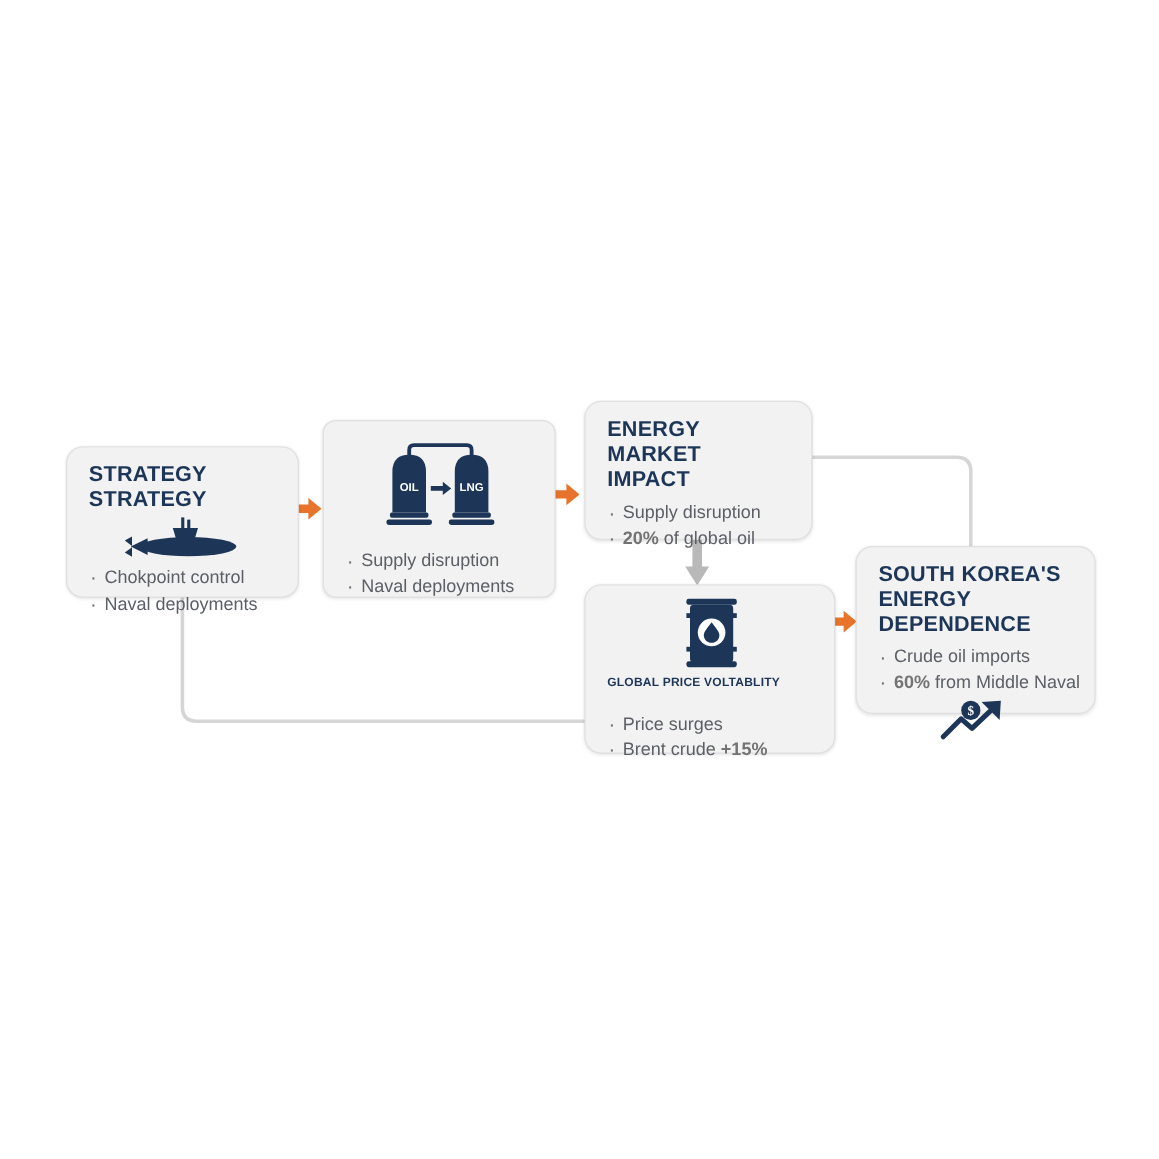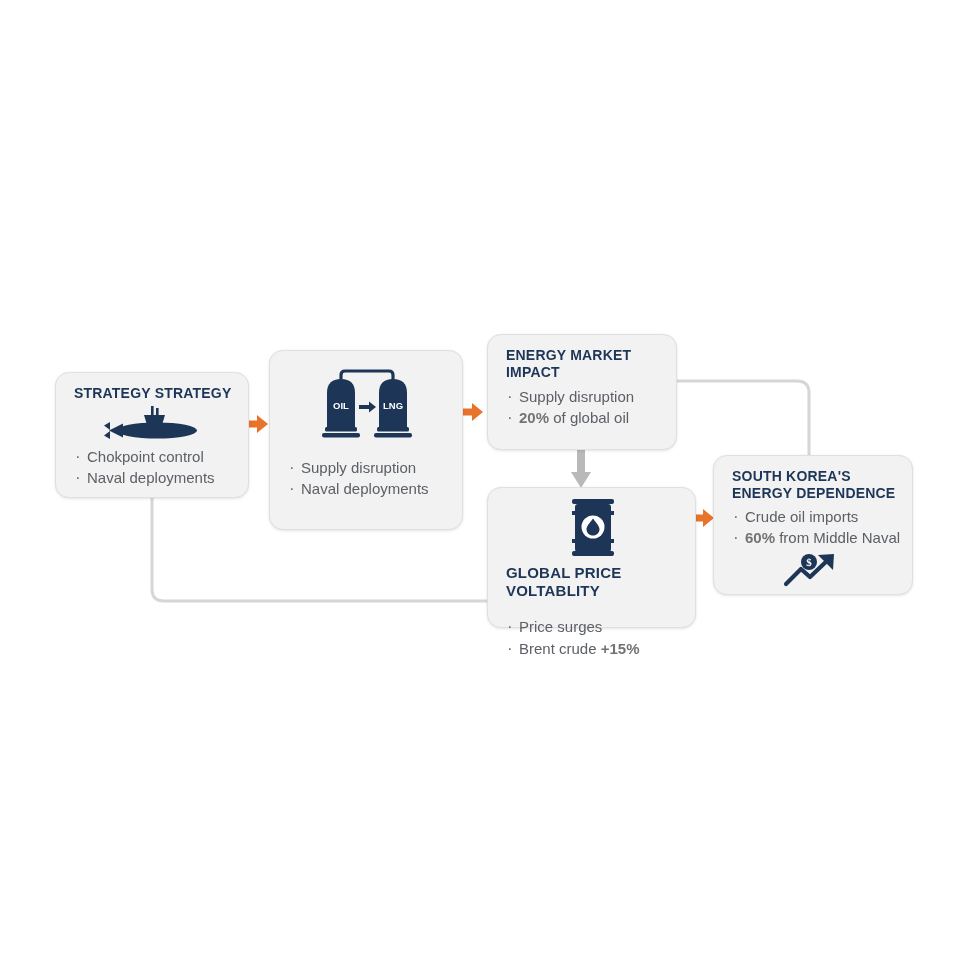--- a/index.html
+++ b/index.html
@@ -30,21 +30,21 @@
     box-sizing: border-box;
     background: #f2f2f2;
     border: 1px solid #e0e0e0;
     border-radius: 14px;
     box-shadow: 0 1px 3px rgba(0,0,0,0.10), 0 0 0 0.5px rgba(0,0,0,0.02);
     padding: 12px 16px 14px 18px;
   }
   .node .title {
     color: #1d3557;
     font-weight: bold;
-    font-size: 14px;
+    font-size: 18px;
     letter-spacing: 0.2px;
     line-height: 1.18;
     margin: 0 0 2px 0;
   }
   .node .bullets {
     list-style: none;
     margin: 0;
     padding: 0;
   }
   .node .bullets li {
@@ -69,21 +69,21 @@
     font-weight: bold;
   }
   .icon-wrap {
     display: flex;
     justify-content: center;
     align-items: center;
   }
 
   
   #node-military   { left: 55px;  top: 372px; width: 194px; height: 126px; }
-  #node-supply     { left: 269px; top: 350px; width: 194px; height: 180px; }
+  #node-supply     { left: 269px; top: 350px; width: 194px; height: 148px; border-radius: 11px; }
   #node-energy     { left: 487px; top: 334px; width: 190px; height: 116px; }
   #node-price      { left: 487px; top: 487px; width: 209px; height: 141px;
                      padding-top: 8px; }
   #node-korea      { left: 713px; top: 455px; width: 200px; height: 140px; }
 
   
   .arrow-orange { position: absolute; width: 26px; height: 20px; }
   .arrow-gray   { position: absolute; width: 22px; height: 40px; }
 
   #arrow-1 { left: 243px; top: 414px; }
@@ -184,21 +184,21 @@
       <svg width="52" height="60" viewBox="0 0 52 60" xmlns="http://www.w3.org/2000/svg">
         <rect x="5" y="1" width="42" height="5" rx="2" fill="#1d3557"></rect>
         <rect x="8" y="6" width="36" height="48" rx="3" fill="#1d3557"></rect>
         <rect x="5" y="13" width="42" height="4" fill="#1d3557"></rect>
         <rect x="5" y="41" width="42" height="4" fill="#1d3557"></rect>
         <rect x="5" y="53" width="42" height="5" rx="2" fill="#1d3557"></rect>
         <circle cx="26" cy="29" r="11.5" fill="#ffffff"></circle>
         <path d="M26 20.5 C22 26 19.5 28.4 19.5 31.3 C19.5 34.9 22.4 37.6 26 37.6 C29.6 37.6 32.5 34.9 32.5 31.3 C32.5 28.4 30 26 26 20.5 Z" fill="#1d3557"></path>
       </svg>
     </div>
-    <div class="title" style="font-size:15px;">GLOBAL PRICE VOLTABLITY</div>
+    <div class="title" style="font-size:10px;">GLOBAL PRICE VOLTABLITY</div>
     <ul class="bullets" style="margin-top:17px;">
       <li><span>Price surges</span></li>
       <li><span>Brent crude </span><span class="hl">+15%</span></li>
     </ul>
   </div>
 
   <div class="node" id="node-korea">
     <div class="title">
       <div>SOUTH KOREA'S</div>
       <div>ENERGY DEPENDENCE</div>

